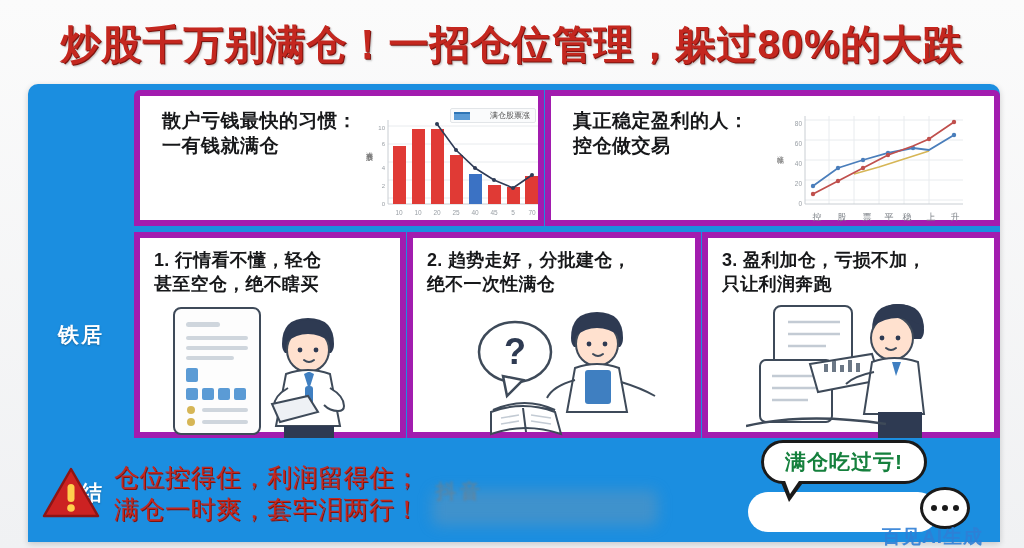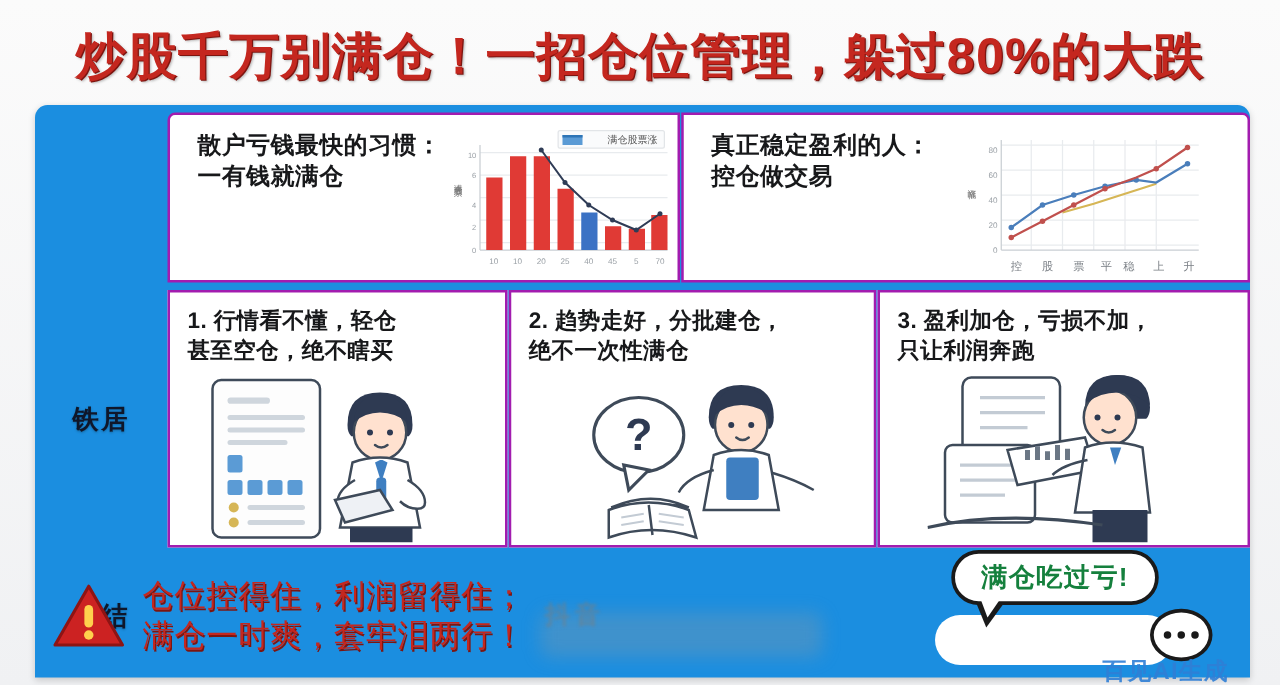--- a/index.html
+++ b/index.html
@@ -39,27 +39,27 @@
 
   
   .row-top   { position:absolute; left:0; top:6px;   width:972px; height:136px; }
   .row-mid   { position:absolute; left:0; top:148px; width:972px; height:206px; }
   .row-bot   { position:absolute; left:0; top:360px; width:972px; height:98px;  }
 
   
   .side-cell {
     position:absolute; left:0; width:106px; height:100%;
     display:flex; align-items:center; justify-content:center;
-    color:#0f172a; font-size:21px; font-weight:700; letter-spacing:2px;
+    color:#ffffff; font-size:21px; font-weight:700; letter-spacing:2px;
     text-shadow: 0 1px 2px rgba(0,0,0,.3);
   }
 
   .white-panel {
     position:absolute; background:#ffffff;
-    border:2px solid #a21caf;
+    border:6px solid #a21caf;
   }
 
   
   .p-top-left  { left:106px; top:0;  width:410px; height:136px; border-radius:6px 0 0 0; }
   .p-top-right { left:517px; top:0;  width:455px; height:136px; border-radius:0 6px 0 0; }
 
   .panel-head {
     position:absolute; left:22px; top:12px;
     font-size:19px; font-weight:700; color:#17181a;
     line-height:1.32; letter-spacing:.5px; white-space:pre-line;

